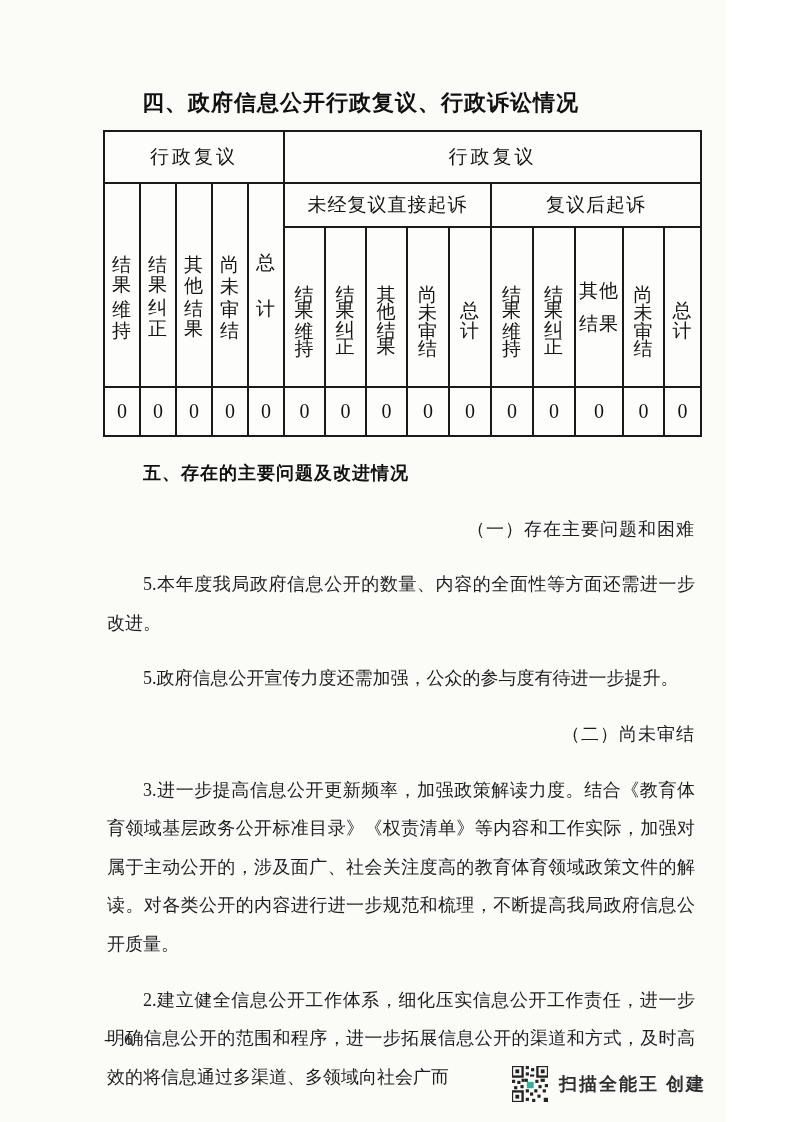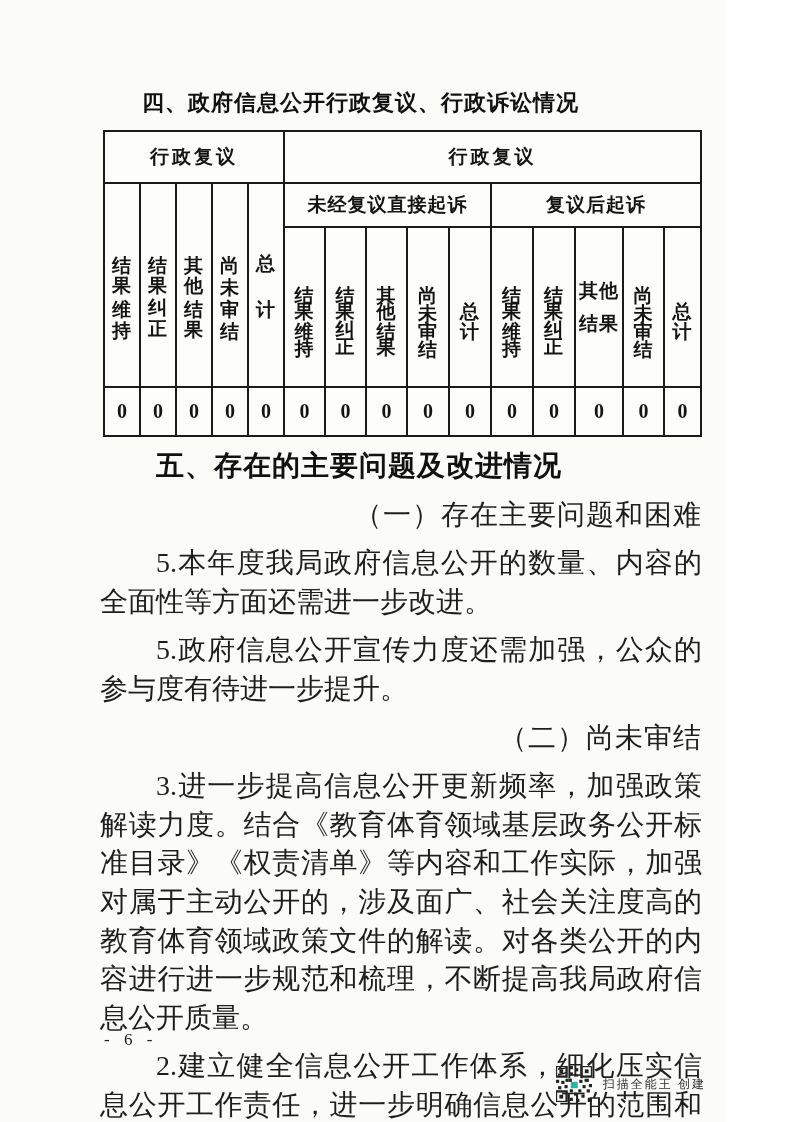--- a/index.html
+++ b/index.html
@@ -22,21 +22,20 @@
     color:#111;
     letter-spacing:1px;
   }
 
   table.stats {
     border-collapse:collapse;
     table-layout:fixed;
     width:597px;
     margin:12px 0 0 13px;
     background:#fdfdfb;
-    font-weight:bold;
   }
   table.stats td {
     border:2px solid #1a1a1a;
     text-align:center;
     vertical-align:middle;
     padding:0;
     font-size:19px;
     color:#141414;
   }
   td.grp  { height:50px; font-size:20px; letter-spacing:3px; }
@@ -50,22 +49,22 @@
     letter-spacing:18px;
     line-height:1;
   }
   td.tall .vtext { letter-spacing:22px; }
   td.tall .vtext.two { letter-spacing:46px; }
   tr.vrow .vtext.two { letter-spacing:20px; }
   td.wrap2 { font-size:19px; line-height:33px; padding:0 4px; letter-spacing:1px; }
 
   .body-text { margin-top:7px; }
   .body-text p {
-    margin:10px;
-    font-size:28px;
+    margin:17px;
+    font-size:18px;
     line-height:38.6px;
     text-indent:2em;
     text-align:justify;
     color:#1e1e1e;
   }
   .body-text p.sub-title { text-align:right; letter-spacing:1px; }
   .body-text p.h5 {
     font-family:"Liberation Sans","DejaVu Sans",sans-serif;
     font-weight:700; color:#111; letter-spacing:1px; text-align:left;
   }
@@ -73,21 +72,21 @@
   .page-number {
     position:absolute; left:104px; top:1030px;
     font-size:17px; letter-spacing:5px; color:#222;
   }
   .watermark {
     position:absolute; right:20px; top:1066px;
     display:flex; align-items:center; gap:11px;
   }
   .watermark .wm-label {
     font-family:"Liberation Sans","DejaVu Sans",sans-serif;
-    font-size:12px; letter-spacing:2px; color:#2e2e2e; font-weight:400;
+    font-size:18px; letter-spacing:2px; color:#2e2e2e; font-weight:700;
   }
 </style>
 </head>
 <body>
 
 <div class="page">
   <div class="content">
 
     <h2 class="sec-title">四、政府信息公开行政复议、行政诉讼情况</h2>
 

